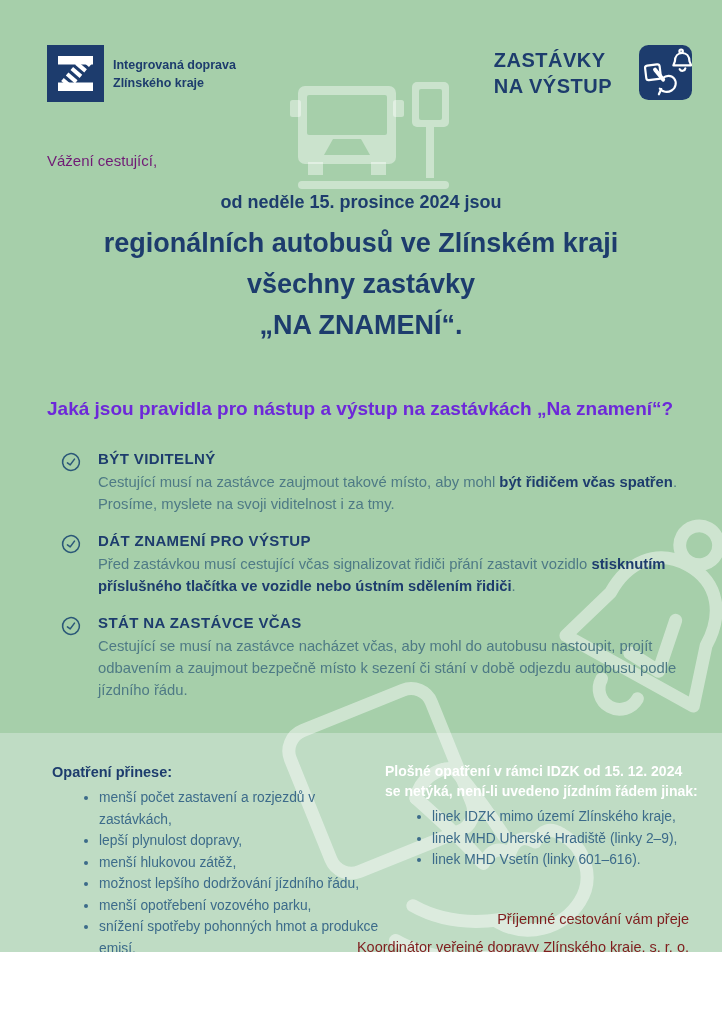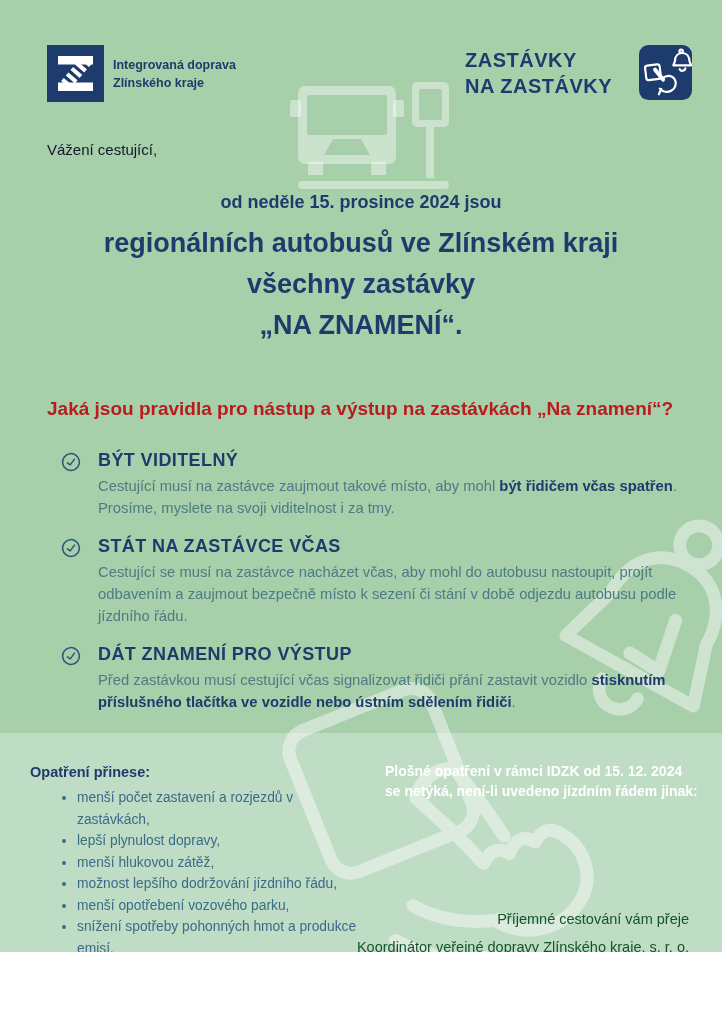--- a/index.html
+++ b/index.html
@@ -11,46 +11,46 @@
   }
   .band{position:absolute;left:0;top:733px;width:722px;height:291px;background:#bfdcc4;}
   .decor{position:absolute;pointer-events:none;}
   .abs{position:absolute;}
 
   .logo{left:47px;top:45px;width:57px;height:57px;}
   .org{left:113px;top:57px;font-size:12.5px;line-height:1.4;font-weight:700;color:#1d3c6d;}
   .badge-text{right:110px;top:47px;text-align:left;font-size:20px;line-height:26px;font-weight:800;color:#1d3c6d;letter-spacing:.5px;}
   .badge-icon{right:30px;top:45px;width:53px;height:55px;}
 
-  .greeting{left:47px;top:141px;font-size:15px;color:#0f172a;}
+  .greeting{left:47px;top:152px;font-size:15px;color:#701a75;}
 
   .bus{left:290px;top:82px;width:170px;height:107px;}
 
   .announce{left:0;right:0;top:192px;text-align:center;color:#1d3c6d;}
   .announce-intro{font-size:18px;font-weight:800;margin-bottom:10px;}
   .announce-big{font-size:27px;font-weight:800;line-height:41px;}
 
-  .question{left:47px;top:398px;font-size:19px;font-weight:800;color:#b91c1c;}
+  .question{left:47px;top:398px;font-size:19px;font-weight:800;color:#6d28d9;}
 
   .rules{left:60px;top:450px;width:618px;}
   .rule{display:flex;gap:16px;margin-bottom:17px;}
   .check{flex:0 0 22px;width:22px;height:22px;margin-top:1px;}
-  .rule-title{font-size:18px;font-weight:800;color:#1d3c6d;letter-spacing:.4px;margin-bottom:4px;}
+  .rule-title{font-size:15px;font-weight:800;color:#1d3c6d;letter-spacing:.4px;margin-bottom:4px;}
   .rule-body{font-size:14.8px;line-height:22px;color:#4e7a85;}
   .rule-body b{color:#1d3c6d;font-weight:800;}
 
-  .benefits{left:30px;top:762px;width:336px;}
+  .benefits{left:52px;top:762px;width:336px;}
   .col-title{font-size:14.5px;font-weight:800;color:#1d3c6d;line-height:1.4;margin-bottom:5px;}
   .col-title.white{color:#ffffff;font-size:14px;}
   ul.dots{margin:0;padding:0 0 0 20px;}
   ul.dots li{font-size:13.8px;line-height:21.5px;color:#3c6b8a;margin-left:27px;}
 
   .exceptions{left:385px;top:762px;width:315px;}
 
-  .footer{right:33px;top:905px;text-align:right;font-size:14.5px;line-height:28px;color:#14532d;}
+  .footer{right:33px;top:905px;text-align:right;font-size:14.5px;line-height:28px;color:#7f1d1d;}
 </style>
 </head>
 <body>
 
 <div class="poster">
 
   <div class="band"></div>
 
   <svg class="decor bus" viewBox="0 0 170 107">
     <g fill="rgba(255,255,255,0.42)">
@@ -98,21 +98,21 @@
     <rect x="11" y="37.5" width="35" height="8.5" fill="#ffffff"></rect>
     <line x1="40" y1="15" x2="17" y2="42" stroke="#ffffff" stroke-width="12" stroke-dasharray="4 3.2"></line>
   </svg>
   <div class="abs org">
     <div>Integrovaná doprava</div>
     <div>Zlínského kraje</div>
   </div>
 
   <div class="abs badge-text">
     <div>ZASTÁVKY</div>
-    <div>NA ZASTÁVKY</div>
+    <div>NA VÝSTUP</div>
   </div>
   <svg class="abs badge-icon" viewBox="0 0 56 58">
     <rect width="56" height="58" rx="10" fill="#1d3c6d"></rect>
     <g fill="none" stroke="#ffffff" stroke-width="2.3" stroke-linejoin="round" stroke-linecap="round">
       <rect x="7" y="21" width="15.5" height="15.5" rx="2.5" transform="rotate(-7 14.7 28.7)"></rect>
       <path d="M38.5 18.5 c-.8 -5.5 2 -9.3 6.3 -10 c4.3 -.7 8 2.2 9 7.6 l2.4 3.8 l-18.6 3 z" transform="rotate(9 46 14)"></path>
       <circle cx="44.5" cy="6.5" r="1.8"></circle>
       <path d="M43 25.5 a3.2 3.2 0 0 0 6 -1"></path>
       <path d="M17 26 l8.5 10.5" stroke-width="4.2"></path>
       <path d="M25 35 c3.5 -3.2 9 -3.6 12 .2 c3.2 4 2 10 -2.6 12.8 c-4.4 2.7 -9.6 1.6 -12.4 -2"></path>
@@ -147,54 +147,59 @@
     </div>
 
     <div class="rule">
       <svg class="check" viewBox="0 0 24 24">
         <g fill="none" stroke="#2b5878" stroke-width="1.7" stroke-linecap="round" stroke-linejoin="round" transform="rotate(-8 12 12)">
           <circle cx="12" cy="12" r="9.2"></circle>
           <path d="M8 12.4 l2.7 2.6 L16.2 9.4"></path>
         </g>
       </svg>
       <div class="rule-text">
-        <div class="rule-title">STÁT NA ZASTÁVCE VČAS</div>
-        <div class="rule-body"><span>Cestující se musí na zastávce nacházet včas, aby mohl do autobusu nastoupit, projít odbavením a zaujmout bezpečně místo k sezení či stání v době odjezdu autobusu podle jízdního řádu.</span><b></b><span></span></div>
+        <div class="rule-title">DÁT ZNAMENÍ PRO VÝSTUP</div>
+        <div class="rule-body"><span>Před zastávkou musí cestující včas signalizovat řidiči přání zastavit vozidlo </span><b>stisknutím příslušného tlačítka ve vozidle nebo ústním sdělením řidiči</b><span>.</span></div>
       </div>
     </div>
 
     <div class="rule">
       <svg class="check" viewBox="0 0 24 24">
         <g fill="none" stroke="#2b5878" stroke-width="1.7" stroke-linecap="round" stroke-linejoin="round" transform="rotate(-8 12 12)">
           <circle cx="12" cy="12" r="9.2"></circle>
           <path d="M8 12.4 l2.7 2.6 L16.2 9.4"></path>
         </g>
       </svg>
       <div class="rule-text">
-        <div class="rule-title">DÁT ZNAMENÍ PRO VÝSTUP</div>
-        <div class="rule-body"><span>Před zastávkou musí cestující včas signalizovat řidiči přání zastavit vozidlo </span><b>stisknutím příslušného tlačítka ve vozidle nebo ústním sdělením řidiči</b><span>.</span></div>
+        <div class="rule-title">STÁT NA ZASTÁVCE VČAS</div>
+        <div class="rule-body"><span>Cestující se musí na zastávce nacházet včas, aby mohl do autobusu nastoupit, projít odbavením a zaujmout bezpečně místo k sezení či stání v době odjezdu autobusu podle jízdního řádu.</span><b></b><span></span></div>
       </div>
     </div>
 
   </div>
 
   <div class="abs benefits">
     <div class="col-title">Opatření přinese:</div>
     <ul class="dots">
         <li>menší počet zastavení a rozjezdů v zastávkách,</li>
         <li>lepší plynulost dopravy,</li>
         <li>menší hlukovou zátěž,</li>
         <li>možnost lepšího dodržování jízdního řádu,</li>
         <li>menší opotřebení vozového parku,</li>
         <li>snížení spotřeby pohonných hmot a produkce emisí.</li>
       </ul>
   </div>
 
   <div class="abs exceptions">
     <div class="col-title white">Plošné opatření v rámci IDZK od 15. 12. 2024 se netýká, není-li uvedeno jízdním řádem jinak:</div>
+    <ul class="dots">
+        <li>linek IDZK mimo území Zlínského kraje,</li>
+        <li>linek MHD Uherské Hradiště (linky 2–9),</li>
+        <li>linek MHD Vsetín (linky 601–616).</li>
+      </ul>
   </div>
 
   <div class="abs footer">
     <div>Příjemné cestování vám přeje</div>
     <div>Koordinátor veřejné dopravy Zlínského kraje, s. r. o.</div>
   </div>
 
 </div>
 
 </body></html>

